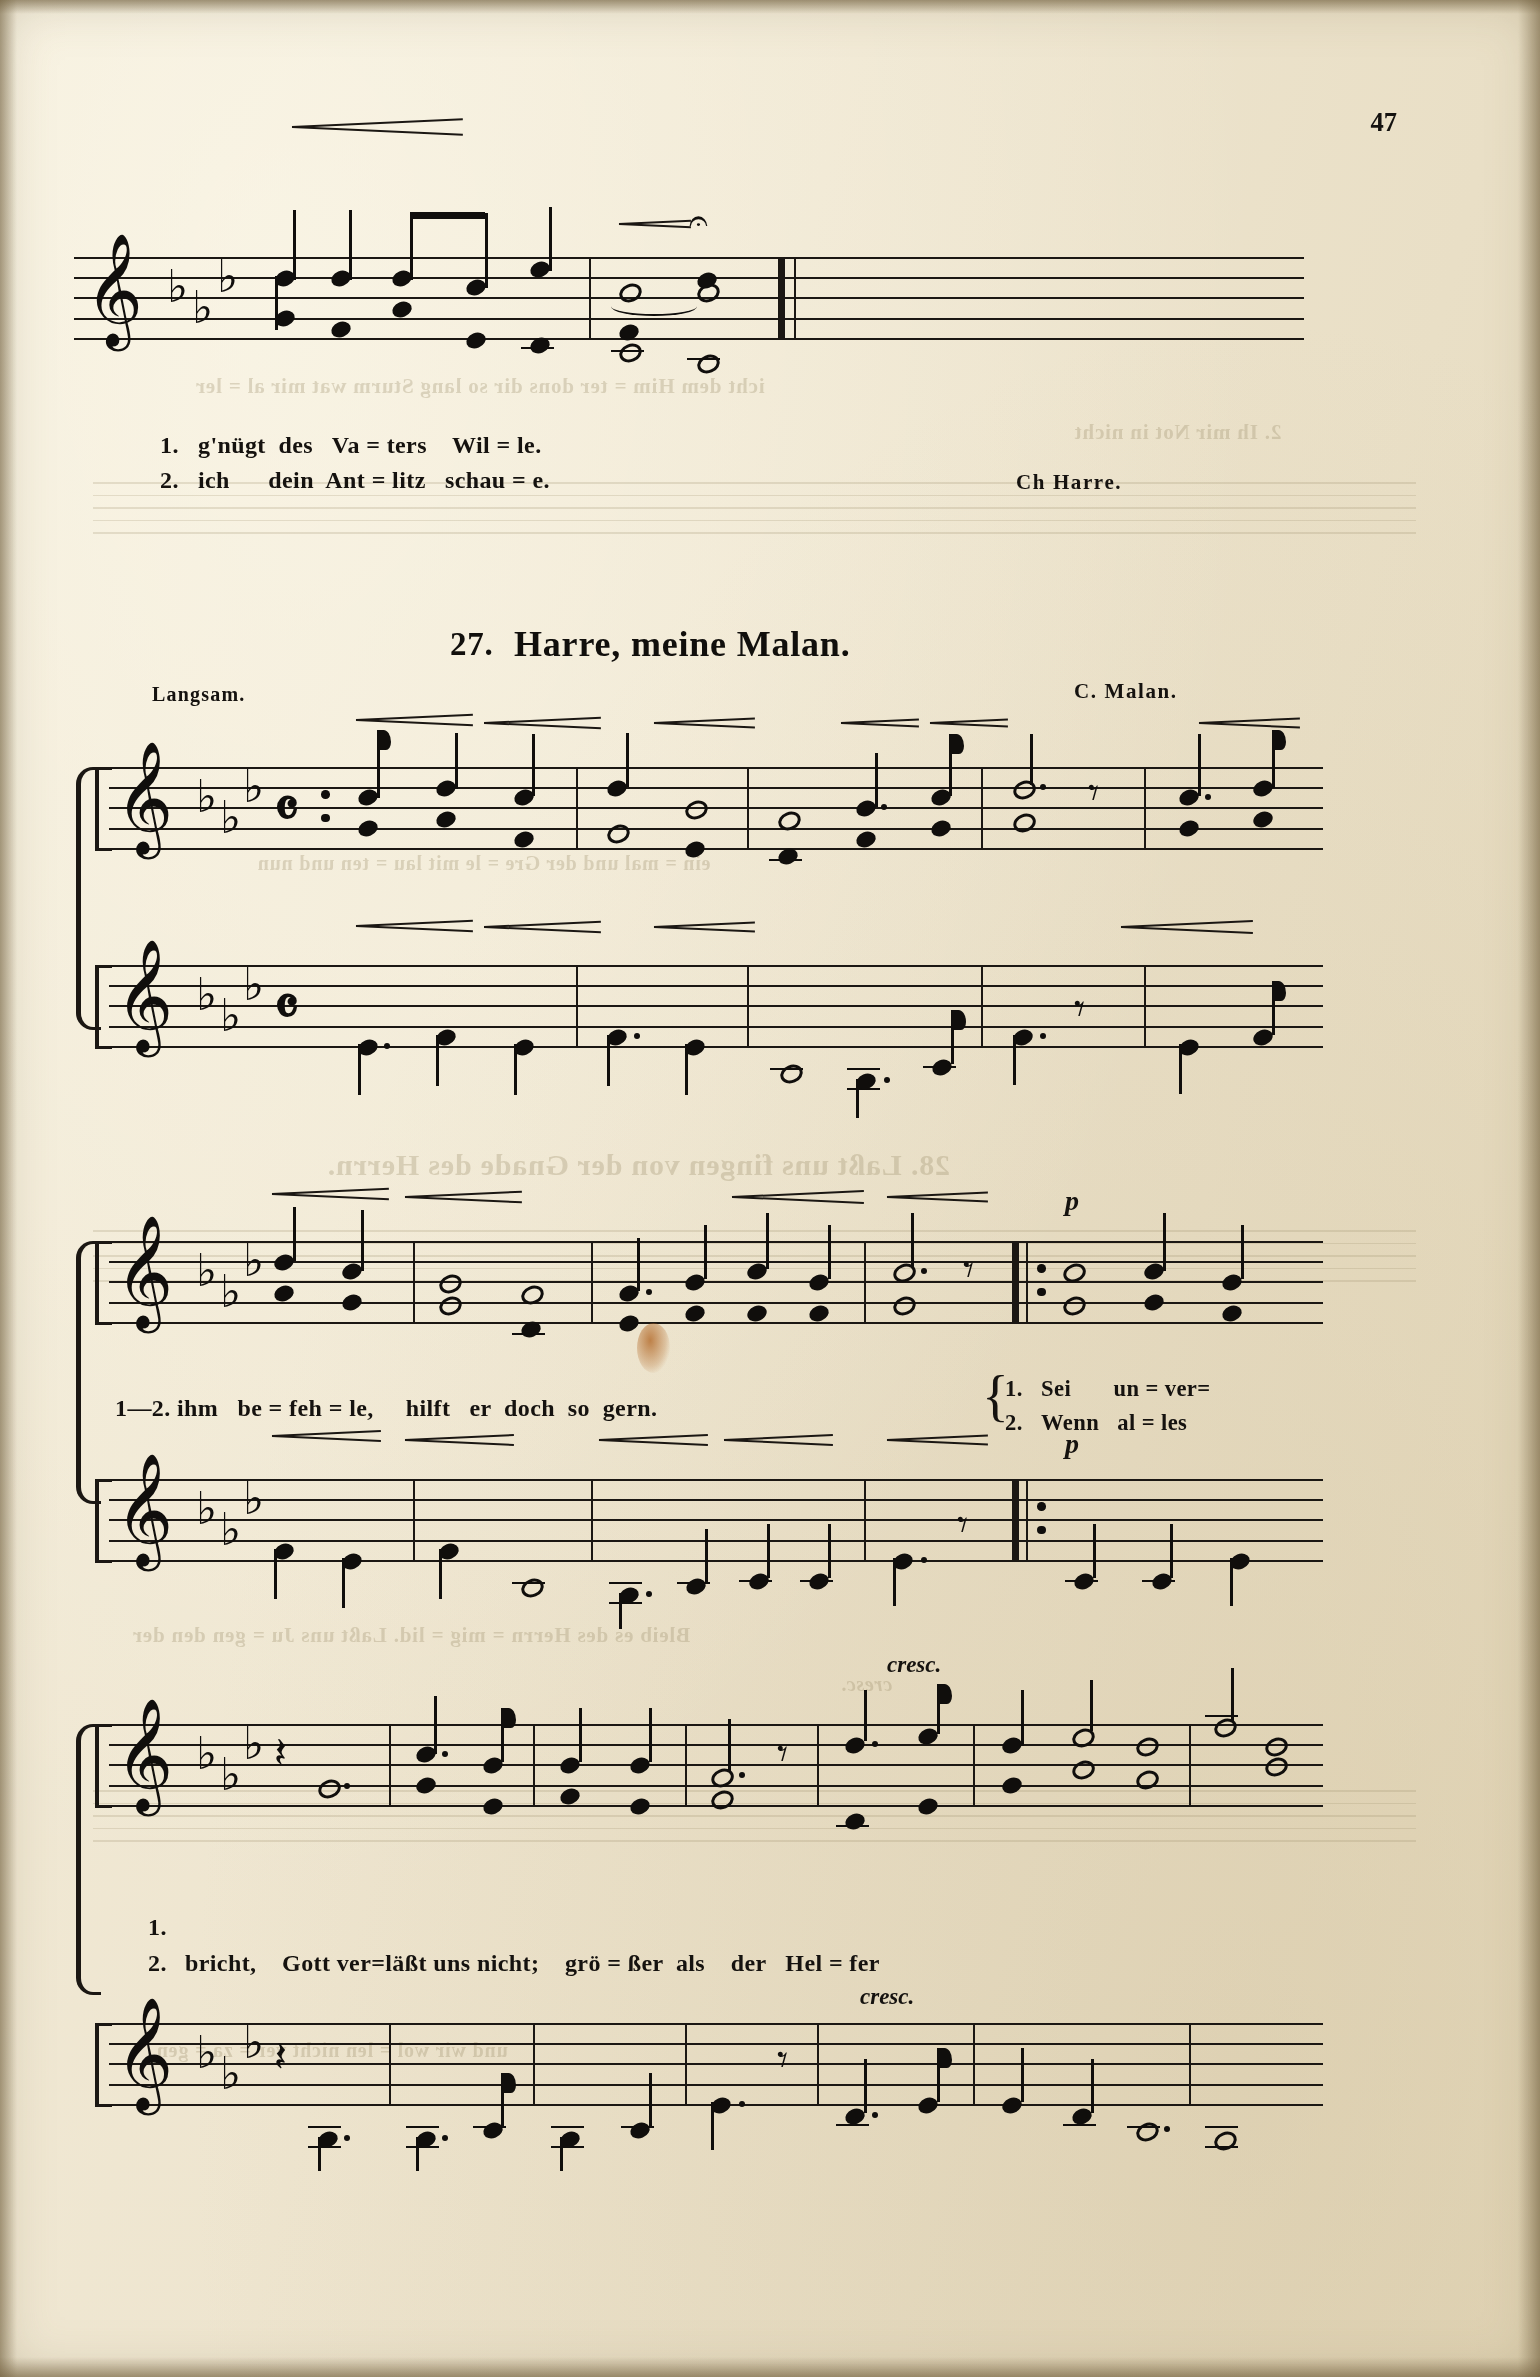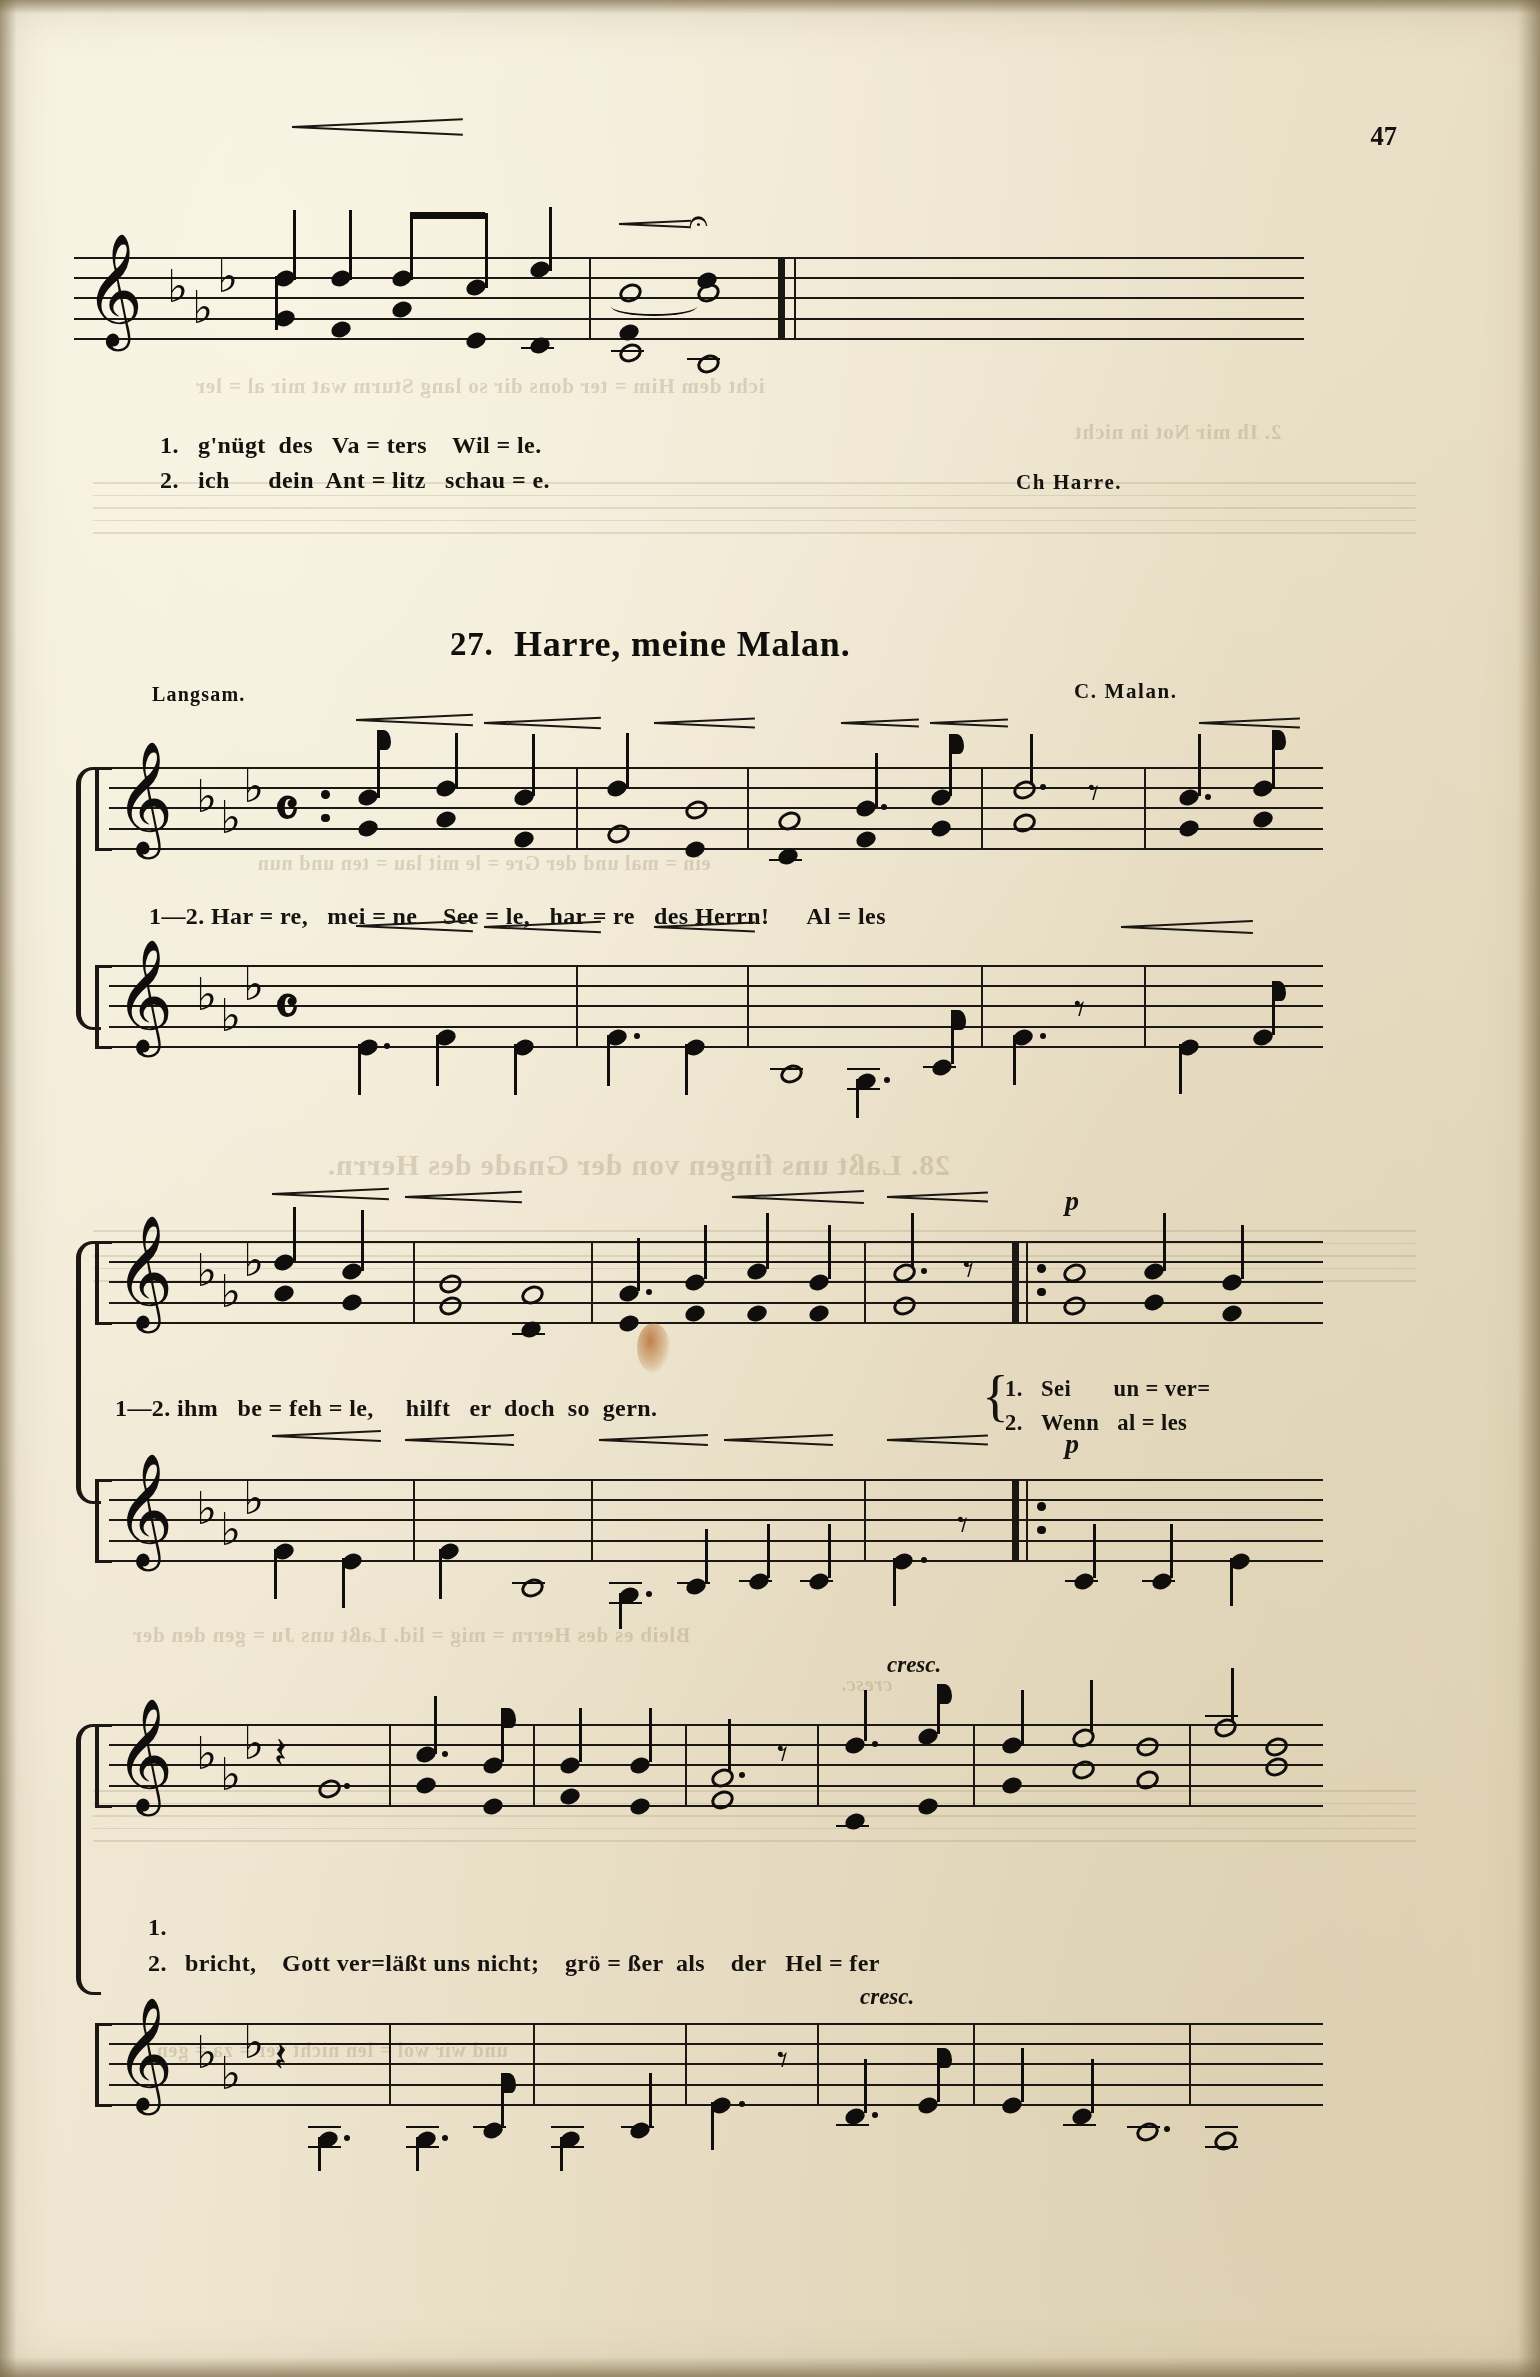--- a/index.html
+++ b/index.html
@@ -76,21 +76,21 @@
     display: block;
     height: 1.6px;
     background: #9a8c68;
     margin-bottom: 11px;
   }
 
   
   .page-number {
     position: absolute;
     right: 144px;
-    top: 121px;
+    top: 107px;
     font-family: "Liberation Serif", serif;
     font-weight: bold;
     font-size: 26.5px;
     color: #141210;
     z-index: 20;
   }
 
   
   .system {
     position: absolute;
@@ -531,21 +531,20 @@
     <div class="note" style="left:1070px; top:54px;"></div>
     <div class="dotn" style="left:1096px; top:26.5px;"></div>
     <div class="stem" style="left:1089px; top:-33px; height:62px;"></div>
 
     <div class="note" style="left:1144px; top:14px;"></div>
     <div class="note" style="left:1144px; top:45px;"></div>
     <div class="stem" style="left:1163px; top:-37px; height:58px;"></div>
     <div class="flagtail" style="left:1164px; top:-37px;"></div>
   </div>
 
-  <div class="lyric" style="left:149px; top:903px;">1—2. Har = re,   mei = ne    See = le,   har = re   des Herrn!      Al = les</div>
 
   <div class="system" style="left:109px; top:965px; width:1214px; height:101px;">
 
     <div class="sysbracket" style="left:-14px; top:0; height:78px;"></div>
 
     <div class="staff" style="width:1214px; height:84px;">
       <div class="line" style="top:0px;   width:1214px;"></div>
       <div class="line" style="top:20px;  width:1214px;"></div>
       <div class="line" style="top:40px;  width:1214px;"></div>
       <div class="line" style="top:61px;  width:1214px;"></div>

